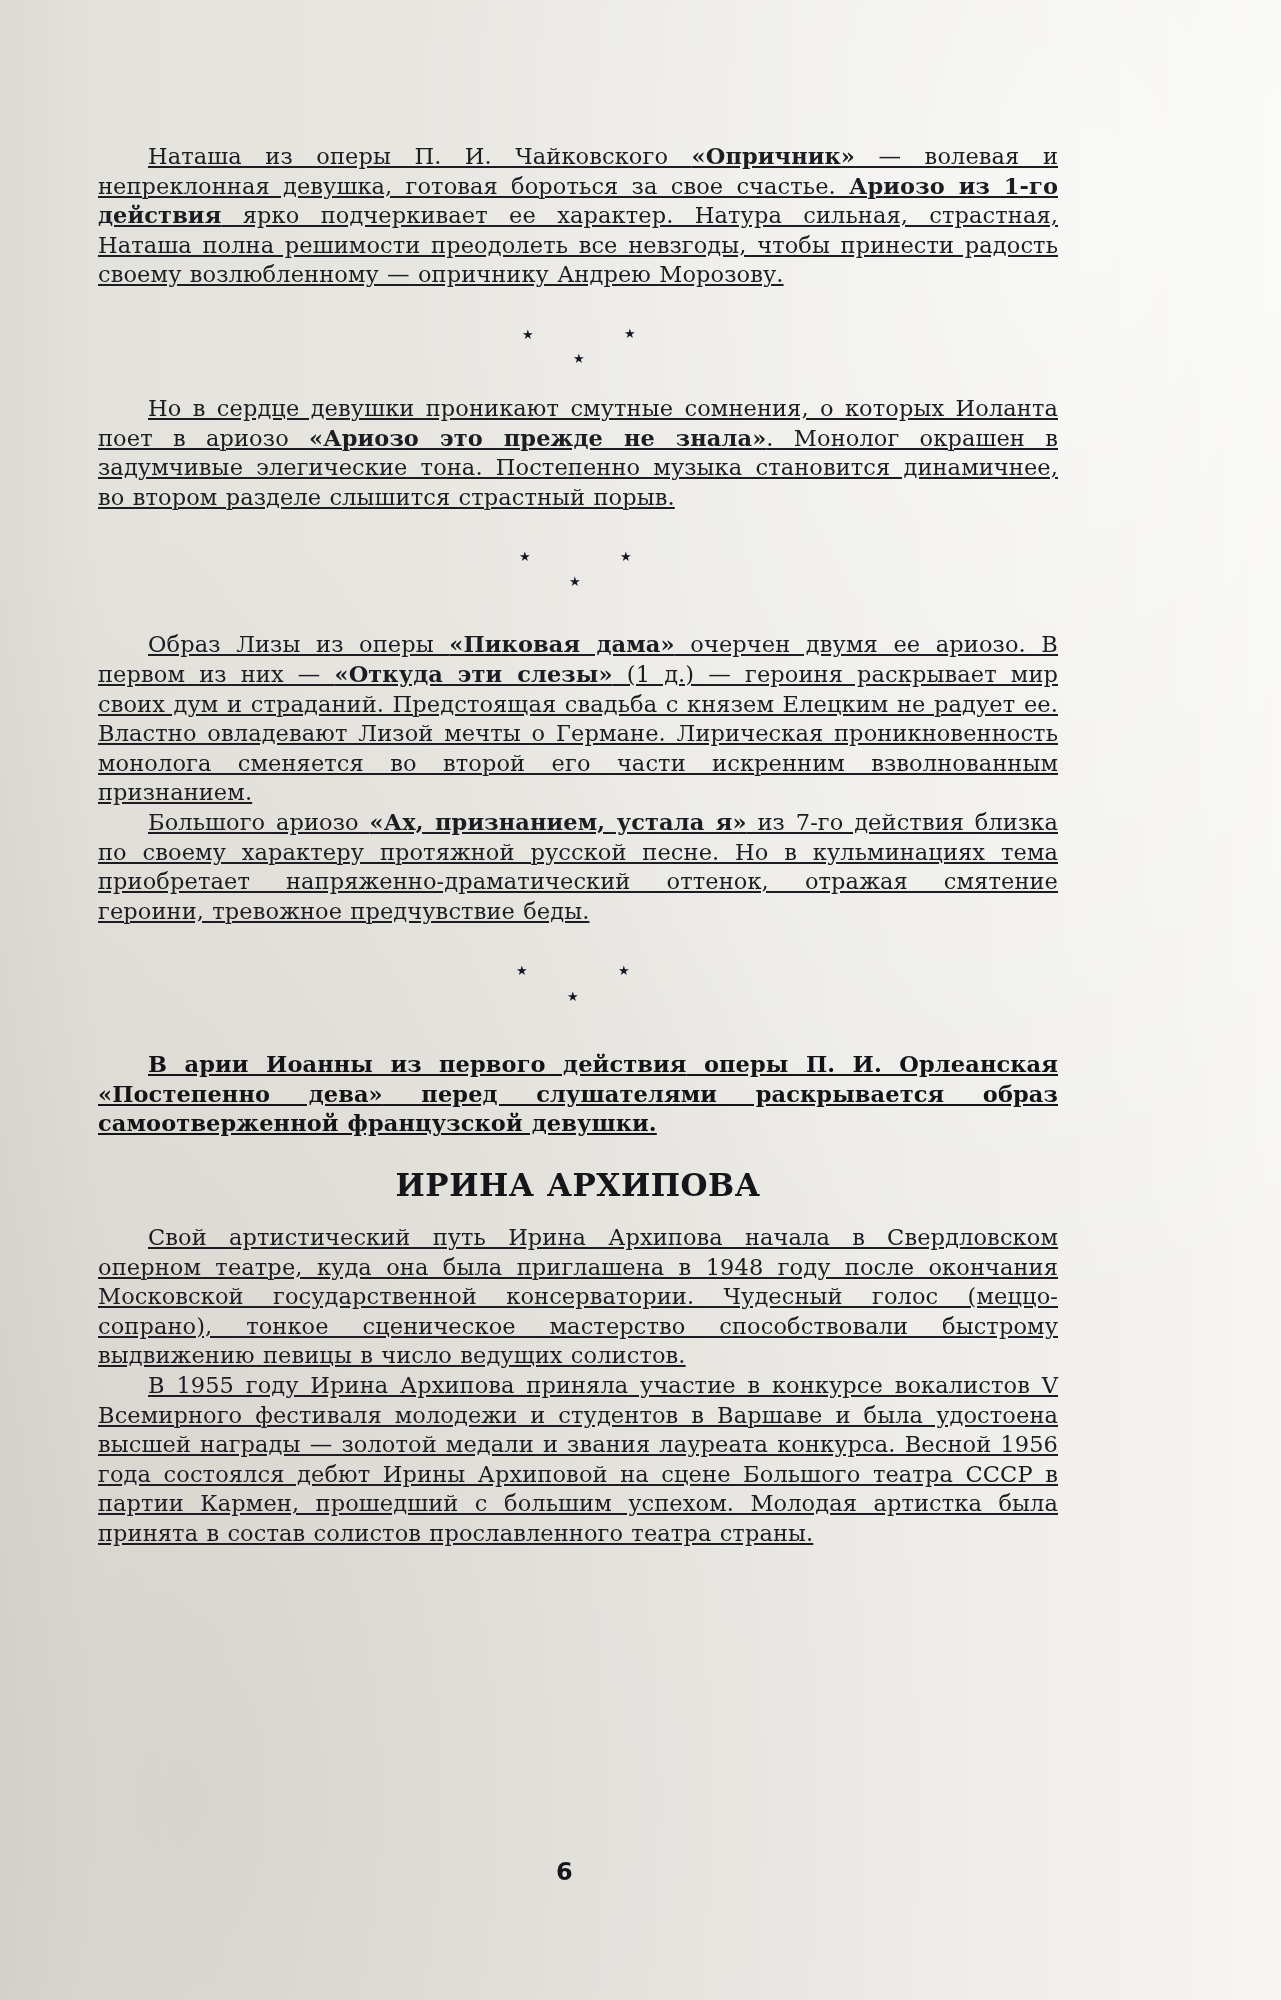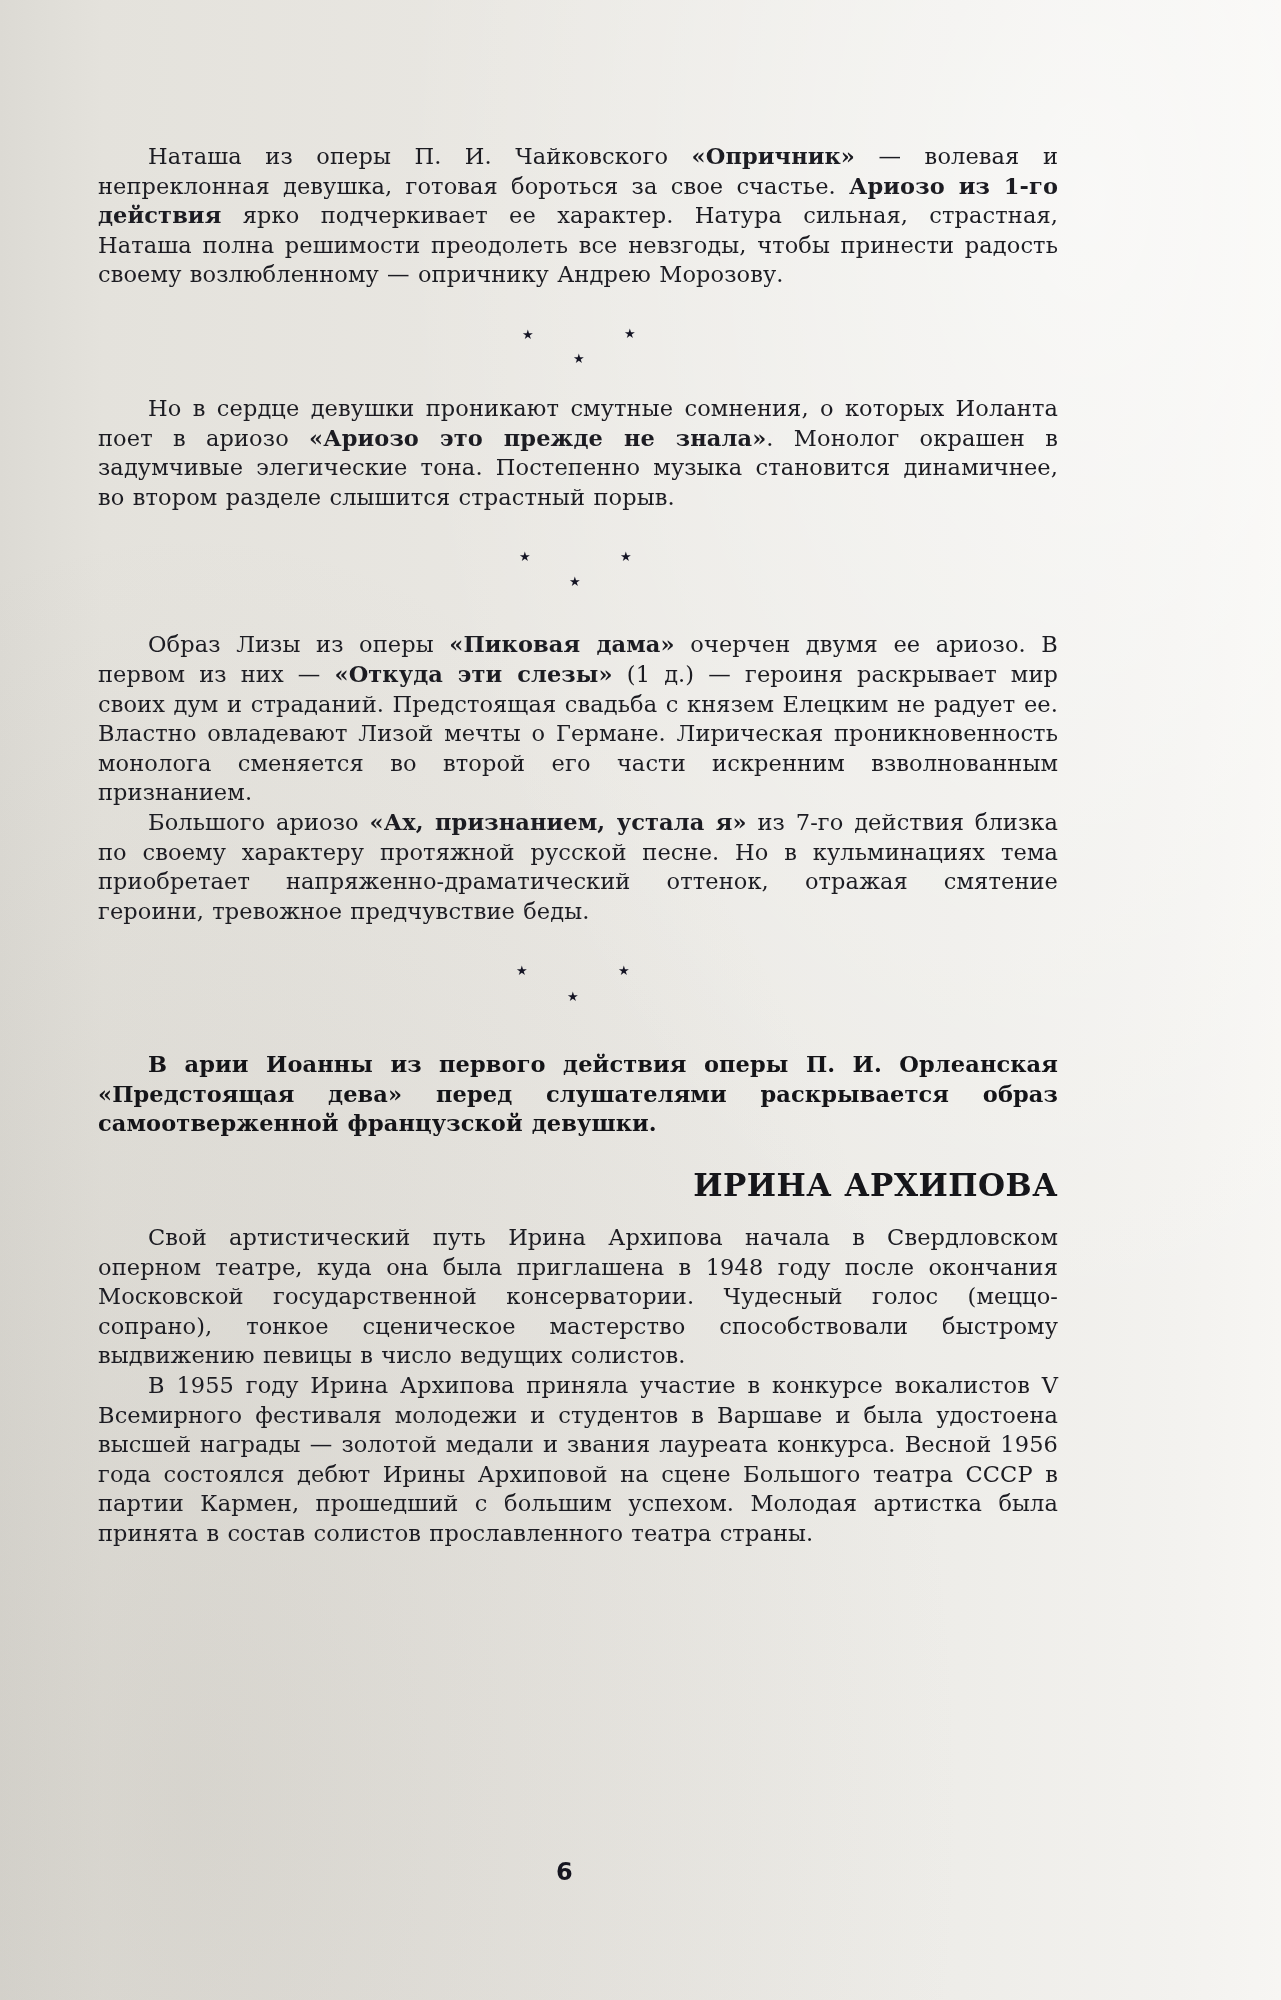--- a/index.html
+++ b/index.html
@@ -43,35 +43,36 @@
     }
     b, .bold {
       font-weight: bold;
     }
     .heavy {
       font-weight: bold;
       color: #141418;
     }
     .section {
       margin: 0;
+      text-decoration: underline;
     }
     .stars {
       position: relative;
       height: 110px;
       margin: 0;
     }
     .star {
       position: absolute;
       font-size: 13px;
       line-height: 13px;
       color: #141424;
       font-family: "DejaVu Sans", sans-serif;
     }
     .heading {
-      text-align: right;
+      text-align: center;
       font-family: "DejaVu Serif", serif;
       font-weight: bold;
       font-size: 31px;
       line-height: 40px;
       letter-spacing: 0.5px;
       color: #16161a;
       margin: 26px 0 18px 0;
     }
     .page-number {
       position: absolute;
@@ -123,21 +124,21 @@
     </div>
 
     <div class="stars" style="height:124px;">
       <span class="star" style="left:418px; top:38px;">★</span>
       <span class="star" style="left:520px; top:38px;">★</span>
       <span class="star" style="left:469px; top:64px;">★</span>
     </div>
 
     <div class="section heavy">
       <p class="para">
-        <b>В арии Иоанны из первого действия</b><span> оперы П. И. Орлеанская </span><b>«Предстоящая дева»</b><span> перед слушателями раскрывается образ самоотверженной французской девушки.</span>
+        <b>В арии Иоанны из первого действия</b><span> оперы П. И. Орлеанская </span><b>«Постепенно дева»</b><span> перед слушателями раскрывается образ самоотверженной французской девушки.</span>
       </p>
     </div>
 
     <h2 class="heading">ИРИНА АРХИПОВА</h2>
     <div class="section">
       <p class="para">Свой артистический путь Ирина Архипова начала в Свердловском оперном театре, куда она была приглашена в 1948 году после окончания Московской государственной консерватории. Чудесный голос (меццо-сопрано), тонкое сценическое мастерство способствовали быстрому выдвижению певицы в число ведущих солистов.</p>
       <p class="para">В 1955 году Ирина Архипова приняла участие в конкурсе вокалистов V Всемирного фестиваля молодежи и студентов в Варшаве и была удостоена высшей награды — золотой медали и звания лауреата конкурса. Весной 1956 года состоялся дебют Ирины Архиповой на сцене Большого театра СССР в партии Кармен, прошедший с большим успехом. Молодая артистка была принята в состав солистов прославленного театра страны.</p>
     </div>
   </div>
 

